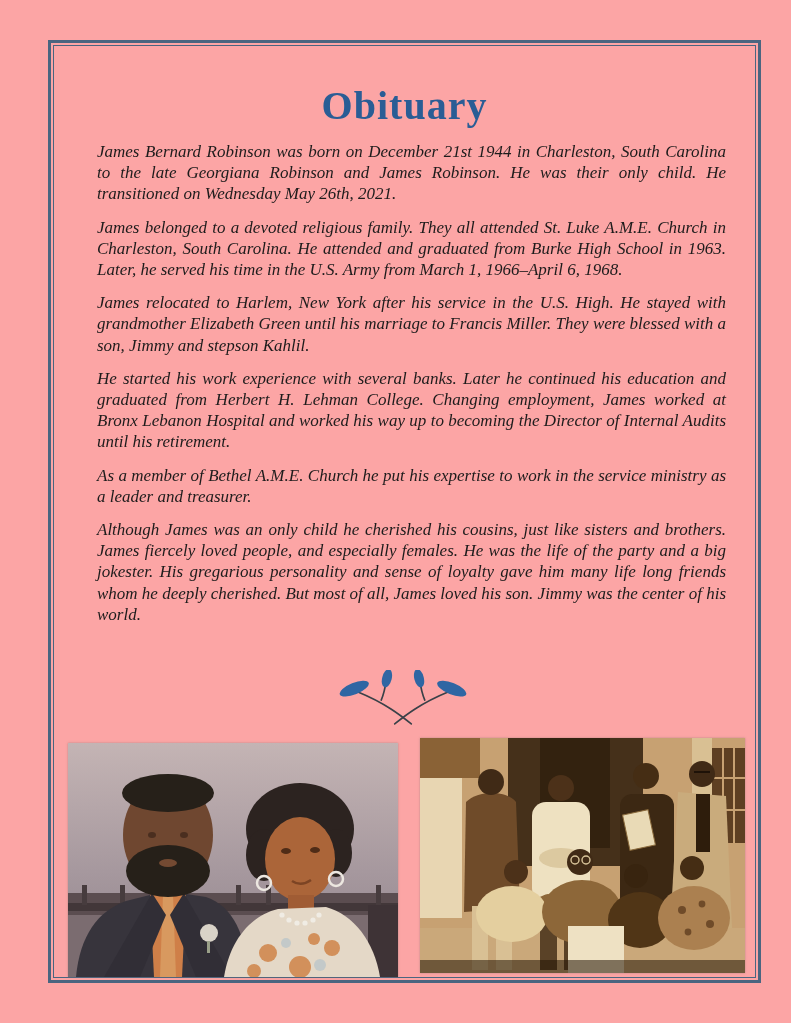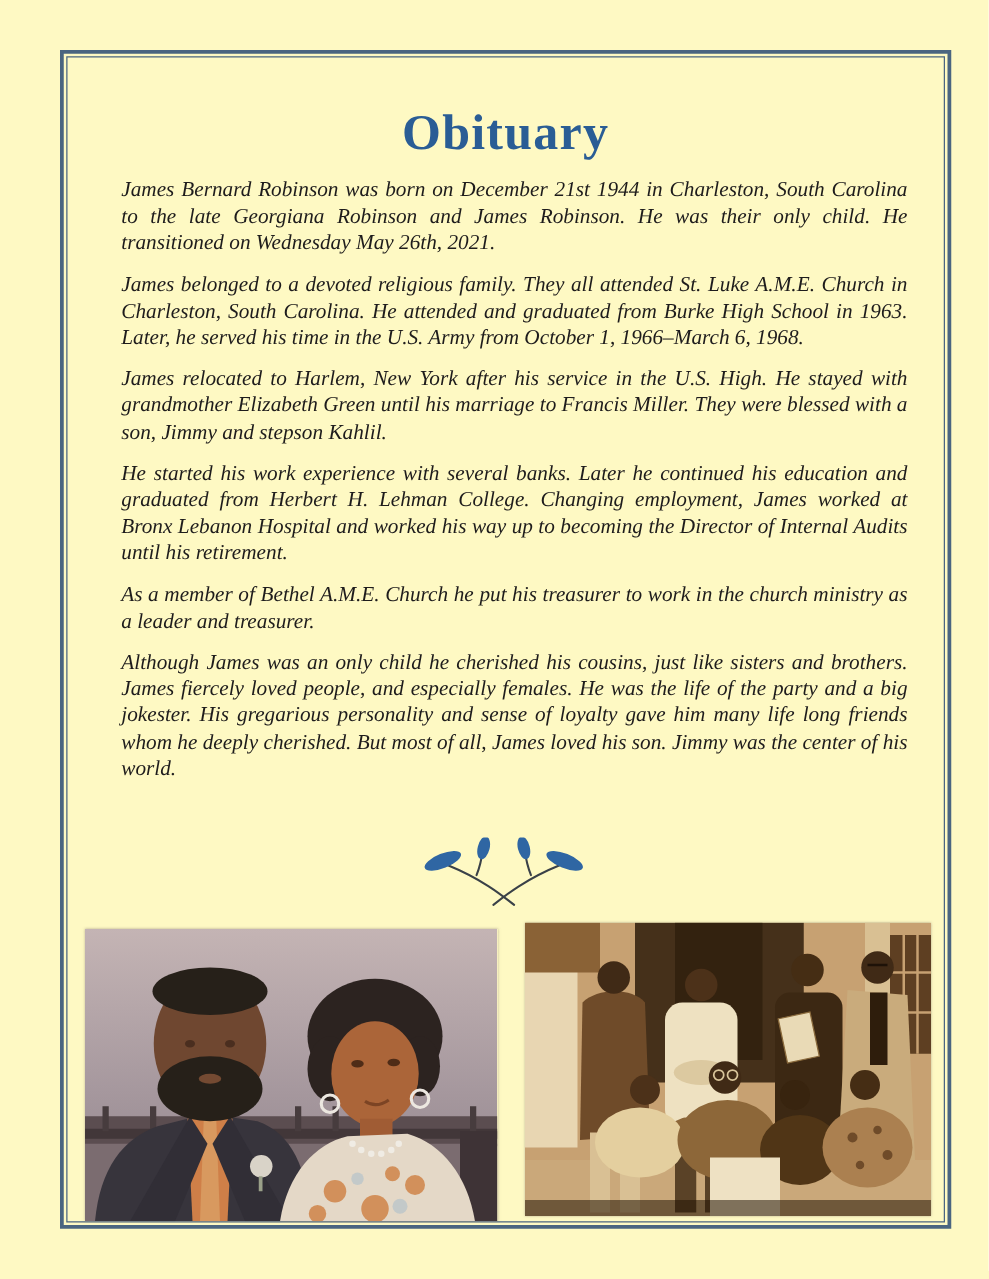--- a/index.html
+++ b/index.html
@@ -1,21 +1,21 @@
 <!DOCTYPE html>
 <html style="--title-blue: #2a5d95; --border-blue: #4a6580; --leaf-blue: #2f66a3; --text-color: #1e1c1c;"><head>
 <meta charset="utf-8">
 <style>
   * { margin: 0; padding: 0; box-sizing: border-box; }
   html, body { background: #ffffff; }
   .page {
     position: relative;
     width: 791px;
     height: 1023px;
-    background: #fef9c3;
+    background: #fca5a5;
     font-family: "Liberation Serif", serif;
     overflow: hidden;
   }
   .frame {
     position: absolute;
     left: 48px; top: 40px;
     width: 713px; height: 943px;
     border: 3px solid var(--border-blue, #4a6580);
   }
   .frame-inner {
@@ -66,24 +66,24 @@
 <div class="page">
 
   <div class="frame">
     <div class="frame-inner"></div>
   </div>
 
   <h1 class="title">Obituary</h1>
 
   <div class="text-block">
     <p>James Bernard Robinson was born on December 21st 1944 in Charleston, South Carolina to the late Georgiana Robinson and James Robinson. He was their only child. He transitioned on Wednesday May 26th, 2021.</p>
-    <p>James belonged to a devoted religious family. They all attended St. Luke A.M.E. Church in Charleston, South Carolina. He attended and graduated from Burke High School in 1963. Later, he served his time in the U.S. Army from October 1, 1966–March 6, 1968.</p>
+    <p>James belonged to a devoted religious family. They all attended St. Luke A.M.E. Church in Charleston, South Carolina. He attended and graduated from Burke High School in 1963. Later, he served his time in the U.S. Army from March 1, 1966–April 6, 1968.</p>
     <p>James relocated to Harlem, New York after his service in the U.S. High. He stayed with grandmother Elizabeth Green until his marriage to Francis Miller. They were blessed with a son, Jimmy and stepson Kahlil.</p>
     <p>He started his work experience with several banks. Later he continued his education and graduated from Herbert H. Lehman College. Changing employment, James worked at Bronx Lebanon Hospital and worked his way up to becoming the Director of Internal Audits until his retirement.</p>
-    <p>As a member of Bethel A.M.E. Church he put his treasurer to work in the church ministry as a leader and treasurer.</p>
+    <p>As a member of Bethel A.M.E. Church he put his expertise to work in the service ministry as a leader and treasurer.</p>
     <p>Although James was an only child he cherished his cousins, just like sisters and brothers. James fiercely loved people, and especially females. He was the life of the party and a big jokester. His gregarious personality and sense of loyalty gave him many life long friends whom he deeply cherished. But most of all, James loved his son. Jimmy was the center of his world.</p>
   </div>
 
   <div class="divider">
     <svg viewBox="0 0 124 54" preserveAspectRatio="xMidYMid meet" aria-hidden="true">
       <g fill="none" stroke="#3a4148" stroke-width="1.6" stroke-linecap="round">
         <path d="M 70 52 C 60 44 45 32 18 21"></path>
         <path d="M 54 52 C 64 44 79 32 106 21"></path>
         <path d="M 41 29 C 44 22 45 16 46 9"></path>
         <path d="M 83 29 C 80 22 79 16 78 9"></path>

